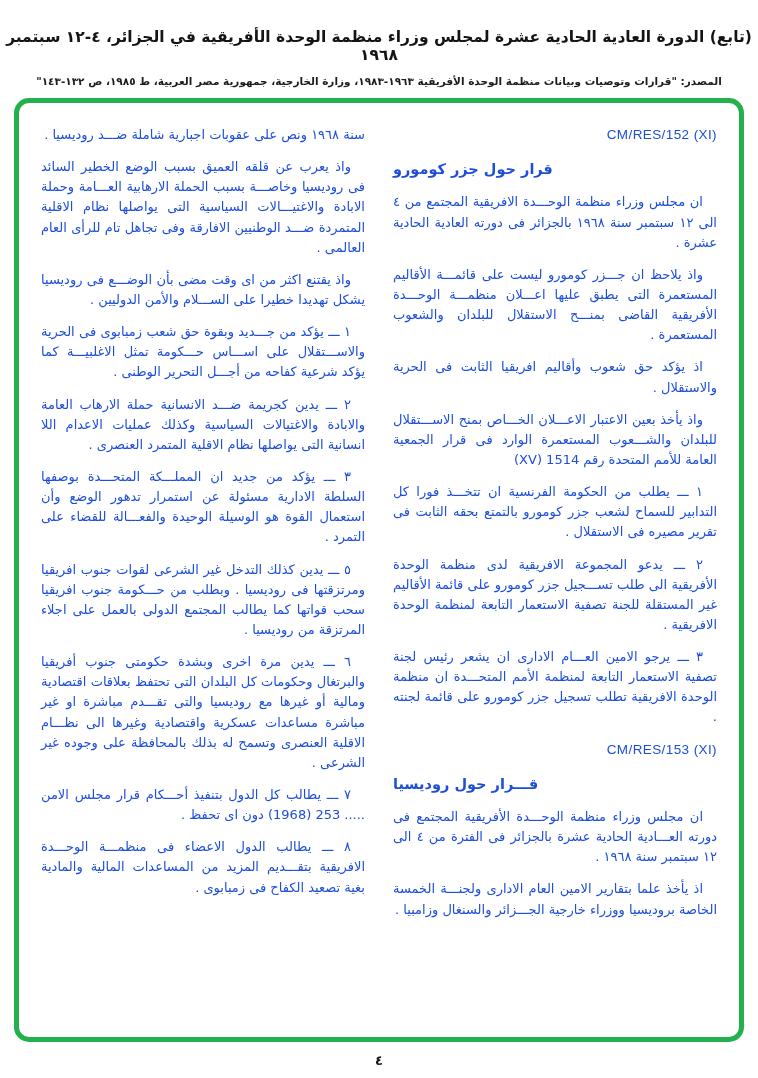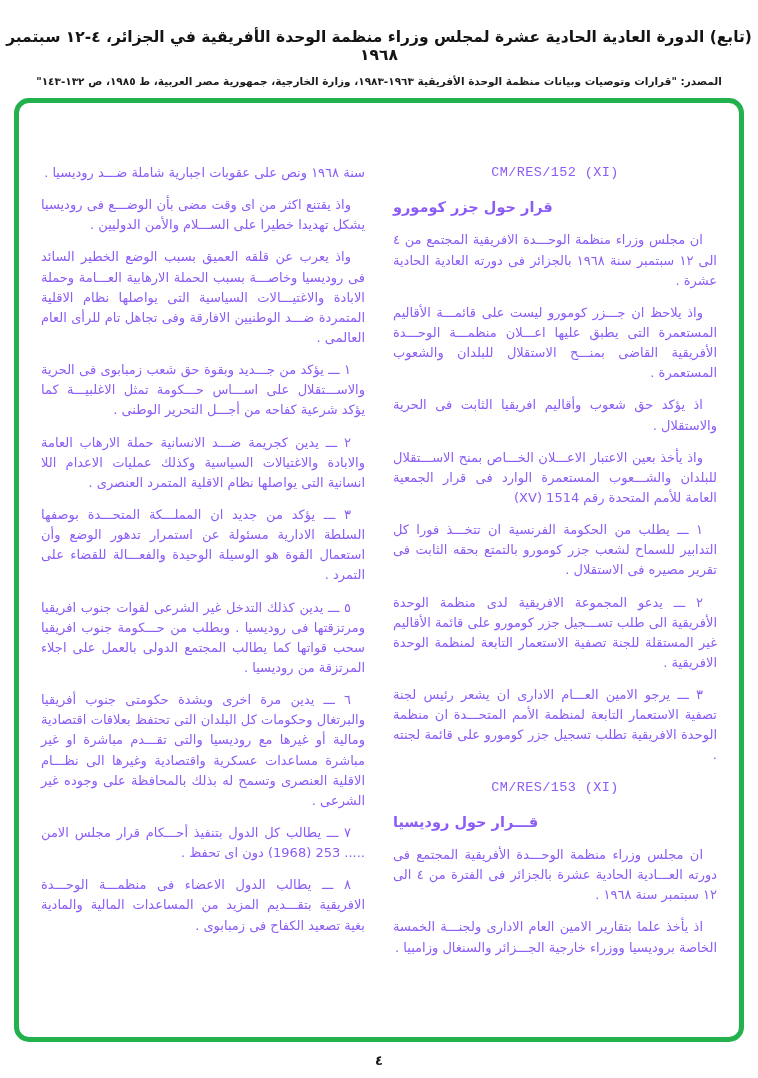--- a/index.html
+++ b/index.html
@@ -11,27 +11,26 @@
   .session-title{font-weight:700;font-size:15.5px;letter-spacing:0.2px;}
   .source-line{font-weight:700;font-size:10.5px;margin-top:11px;color:#1c1c1c;}
   .doc-frame{
     position:absolute;left:14px;top:98px;width:730px;height:944px;
     box-sizing:border-box;border:5px solid #22b14c;border-radius:15px;
     padding:22px 22px 14px 22px;background:#ffffff;overflow:hidden;
   }
   .columns{display:flex;direction:rtl;gap:28px;height:100%;}
   .col{
     flex:1;direction:rtl;text-align:justify;font-size:13px;line-height:1.55;
-    color:#8b5cf6;
-    margin-top:38px;
+    color:#1d4ed8;
   }
   .col p{margin:0 0 12px 0;text-indent:14px;}
   .col p.noindent{text-indent:0;}
   .res-code{
-    direction:ltr;text-align:center;font-family:Liberation Mono, monospace;
+    direction:ltr;text-align:right;font-family:Liberation Sans, sans-serif;
     font-size:13.5px;letter-spacing:0.4px;margin:2px 0 16px 0;text-indent:0;
   }
   .res-title{
     text-align:left;font-weight:700;font-size:14.5px;margin:0 0 15px 0;
     text-indent:0;
   }
   .section-gap{margin-top:34px;}
   .page-footer{position:absolute;left:0;top:1050px;width:758px;text-align:center;}
   .page-number{font-size:13px;font-weight:700;}
 </style>
@@ -58,22 +57,22 @@
       <p>٣ ـــ يرجو الامين العـــام الادارى ان يشعر رئيس لجنة تصفية الاستعمار التابعة لمنظمة الأمم المتحـــدة ان منظمة الوحدة الافريقية تطلب تسجيل جزر كومورو على قائمة لجنته .</p>
 
       <p class="res-code noindent section-gap">CM/RES/153 (XI)</p>
       <p class="res-title noindent">قـــرار حول روديسيا</p>
       <p>ان مجلس وزراء منظمة الوحـــدة الأفريقية المجتمع فى دورته العـــادية الحادية عشرة بالجزائر فى الفترة من ٤ الى ١٢ سبتمبر سنة ١٩٦٨ .</p>
       <p>اذ يأخذ علما بتقارير الامين العام الادارى ولجنـــة الخمسة الخاصة بروديسيا ووزراء خارجية الجـــزائر والسنغال وزامبيا .</p>
     </section>
 
     <section class="col">
       <p class="noindent">سنة ١٩٦٨ ونص على عقوبات اجبارية شاملة ضـــد روديسيا .</p>
+      <p>واذ يعرب عن قلقه العميق بسبب الوضع الخطير السائد فى روديسيا وخاصـــة بسبب الحملة الارهابية العـــامة وحملة الابادة والاغتيـــالات السياسية التى يواصلها نظام الاقلية المتمردة ضـــد الوطنيين الافارقة وفى تجاهل تام للرأى العام العالمى .</p>
       <p>واذ يقتنع اكثر من اى وقت مضى بأن الوضـــع فى روديسيا يشكل تهديدا خطيرا على الســـلام والأمن الدوليين .</p>
-      <p>واذ يعرب عن قلقه العميق بسبب الوضع الخطير السائد فى روديسيا وخاصـــة بسبب الحملة الارهابية العـــامة وحملة الابادة والاغتيـــالات السياسية التى يواصلها نظام الاقلية المتمردة ضـــد الوطنيين الافارقة وفى تجاهل تام للرأى العام العالمى .</p>
       <p>١ ـــ يؤكد من جـــديد وبقوة حق شعب زمبابوى فى الحرية والاســـتقلال على اســـاس حـــكومة تمثل الاغلبيـــة كما يؤكد شرعية كفاحه من أجـــل التحرير الوطنى .</p>
       <p>٢ ـــ يدين كجريمة ضـــد الانسانية حملة الارهاب العامة والابادة والاغتيالات السياسية وكذلك عمليات الاعدام اللا انسانية التى يواصلها نظام الاقلية المتمرد العنصرى .</p>
       <p>٣ ـــ يؤكد من جديد ان المملـــكة المتحـــدة بوصفها السلطة الادارية مسئولة عن استمرار تدهور الوضع وأن استعمال القوة هو الوسيلة الوحيدة والفعـــالة للقضاء على التمرد .</p>
       <p>٥ ـــ يدين كذلك التدخل غير الشرعى لقوات جنوب افريقيا ومرتزقتها فى روديسيا . وبطلب من حـــكومة جنوب افريقيا سحب قواتها كما يطالب المجتمع الدولى بالعمل على اجلاء المرتزقة من روديسيا .</p>
       <p>٦ ـــ يدين مرة اخرى وبشدة حكومتى جنوب أفريقيا والبرتغال وحكومات كل البلدان التى تحتفظ بعلاقات اقتصادية ومالية أو غيرها مع روديسيا والتى تقـــدم مباشرة او غير مباشرة مساعدات عسكرية واقتصادية وغيرها الى نظـــام الاقلية العنصرى وتسمح له بذلك بالمحافظة على وجوده غير الشرعى .</p>
       <p>٧ ـــ يطالب كل الدول بتنفيذ أحـــكام قرار مجلس الامن ..... 253 (1968) دون اى تحفظ .</p>
       <p>٨ ـــ يطالب الدول الاعضاء فى منظمـــة الوحـــدة الافريقية بتقـــديم المزيد من المساعدات المالية والمادية بغية تصعيد الكفاح فى زمبابوى .</p>
     </section>
 
   </div>

